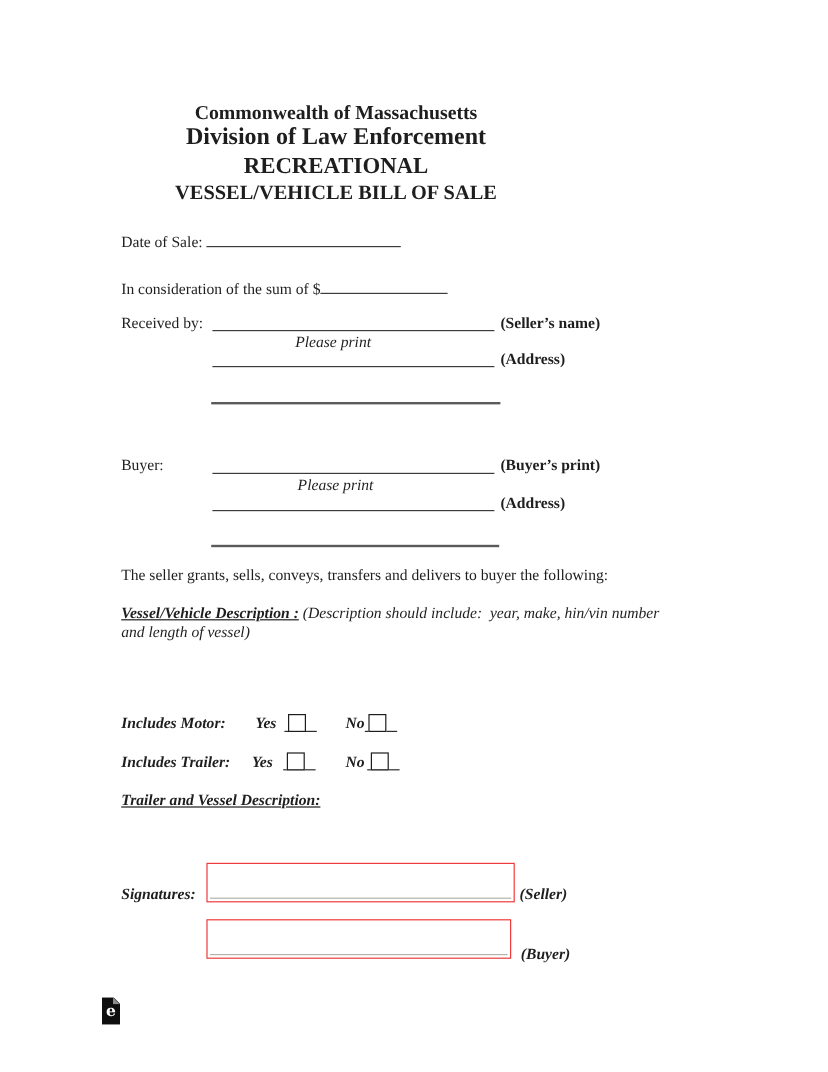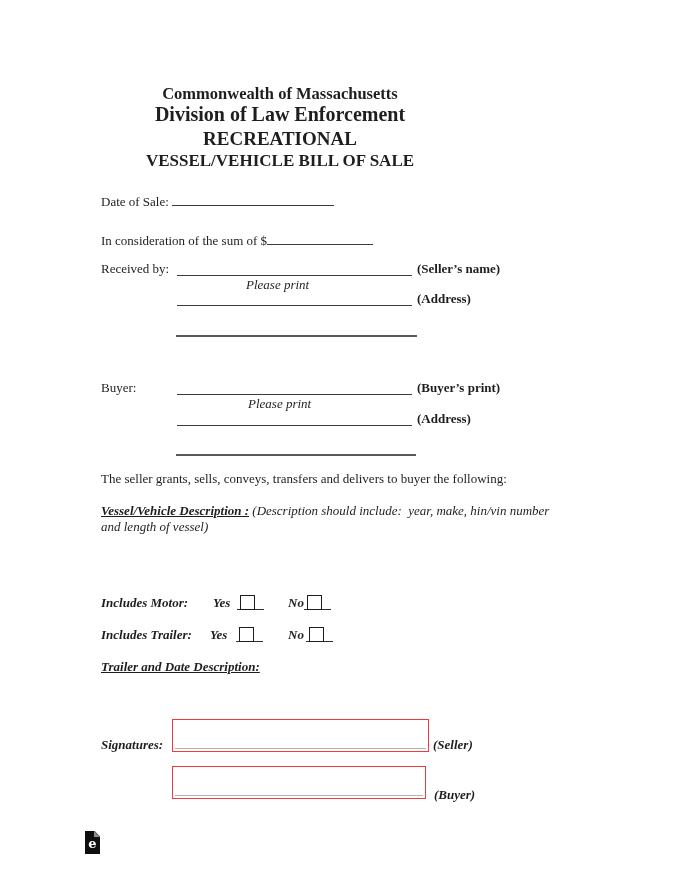--- a/index.html
+++ b/index.html
@@ -110,21 +110,21 @@
   <div class="abs bi" style="left:101px;top:627px;">Includes Trailer:</div>
   <div class="abs bi" style="left:210px;top:627px;">Yes</div>
   <div class="cbx" style="left:236px;top:622px;">
       <span class="sq"></span>
     </div>
   <div class="abs bi" style="left:288px;top:627px;">No</div>
   <div class="cbx" style="left:306px;top:622px;">
       <span class="sq"></span>
     </div>
 
-  <div class="abs biu" style="left:101px;top:659px;">Trailer and Date Description:</div>
+  <div class="abs biu" style="left:101px;top:659px;">Trailer and Vessel Description:</div>
 
   <div class="abs bi" style="left:101px;top:737px;">Signatures:</div>
 
   <div class="sig-box" style="left: 172px; top: 719px; width: 255px; height: 31px; border-color: rgb(238, 59, 59);">
     <span class="ghost-line"></span>
   </div>
   <div class="abs bi" style="left:433px;top:737px;">(Seller)</div>
 
   <div class="sig-box" style="left: 172px; top: 766px; width: 252px; height: 31px; border-color: rgb(238, 59, 59);">
     <span class="ghost-line"></span>

